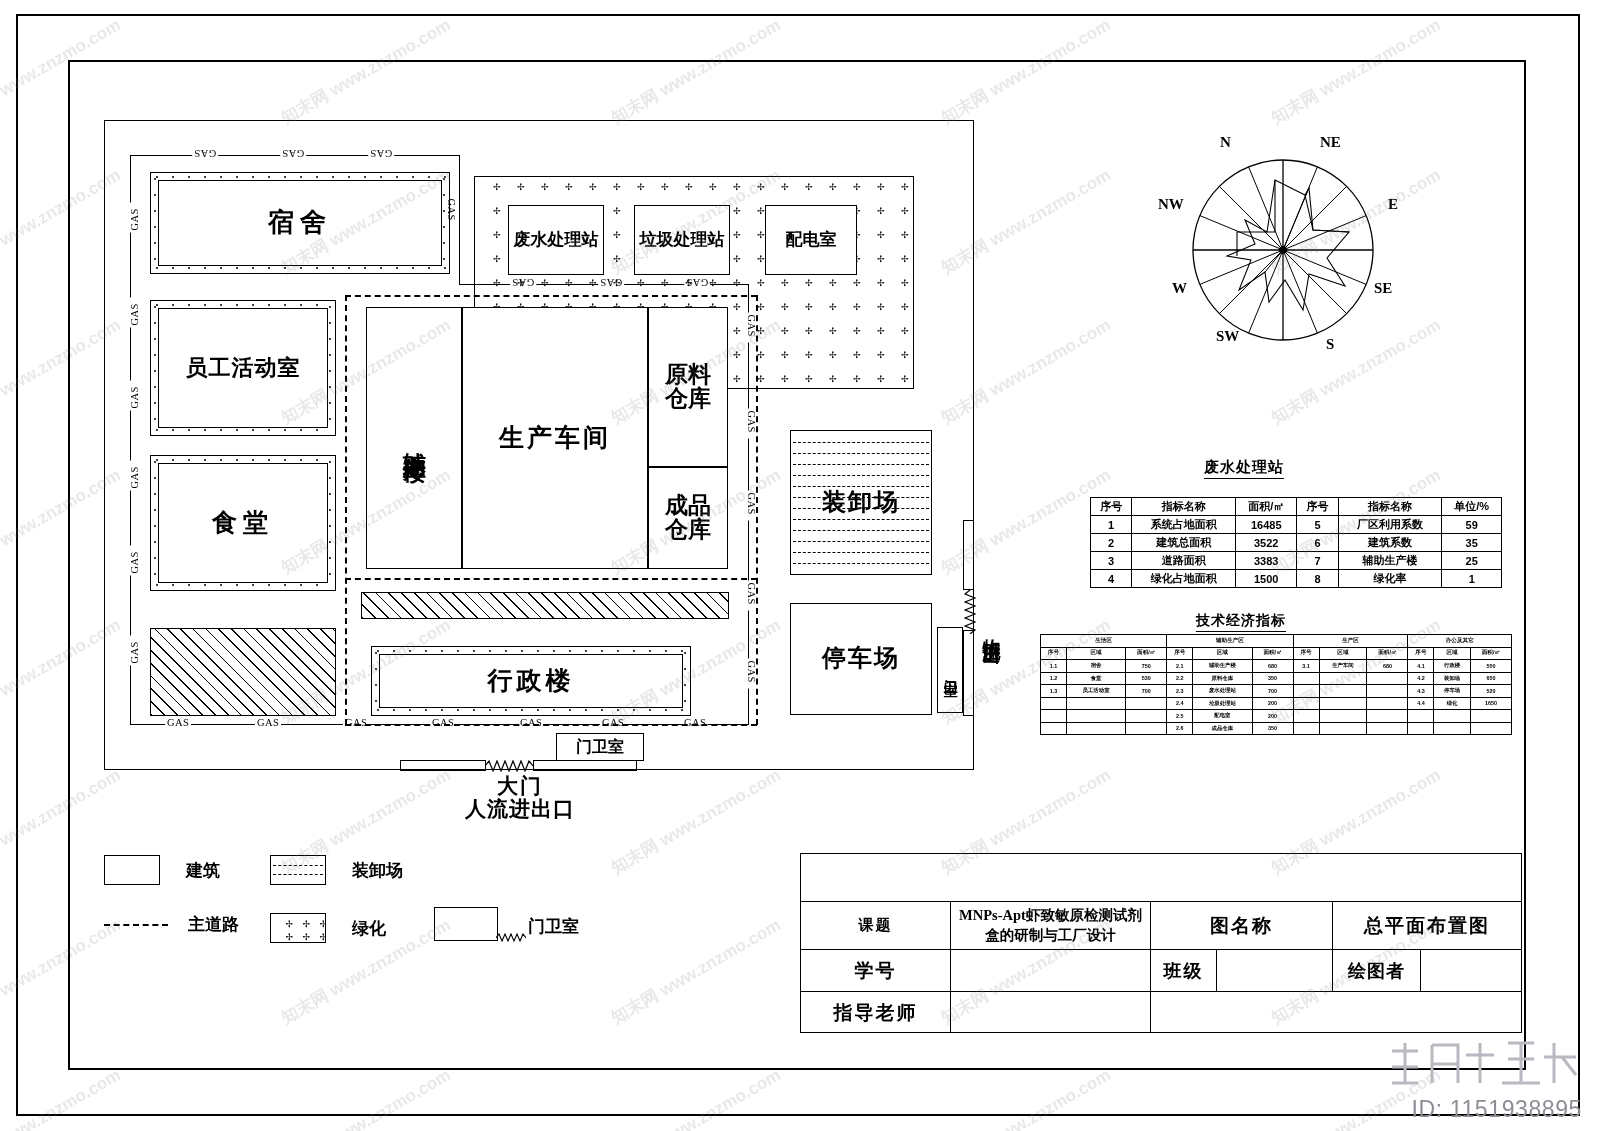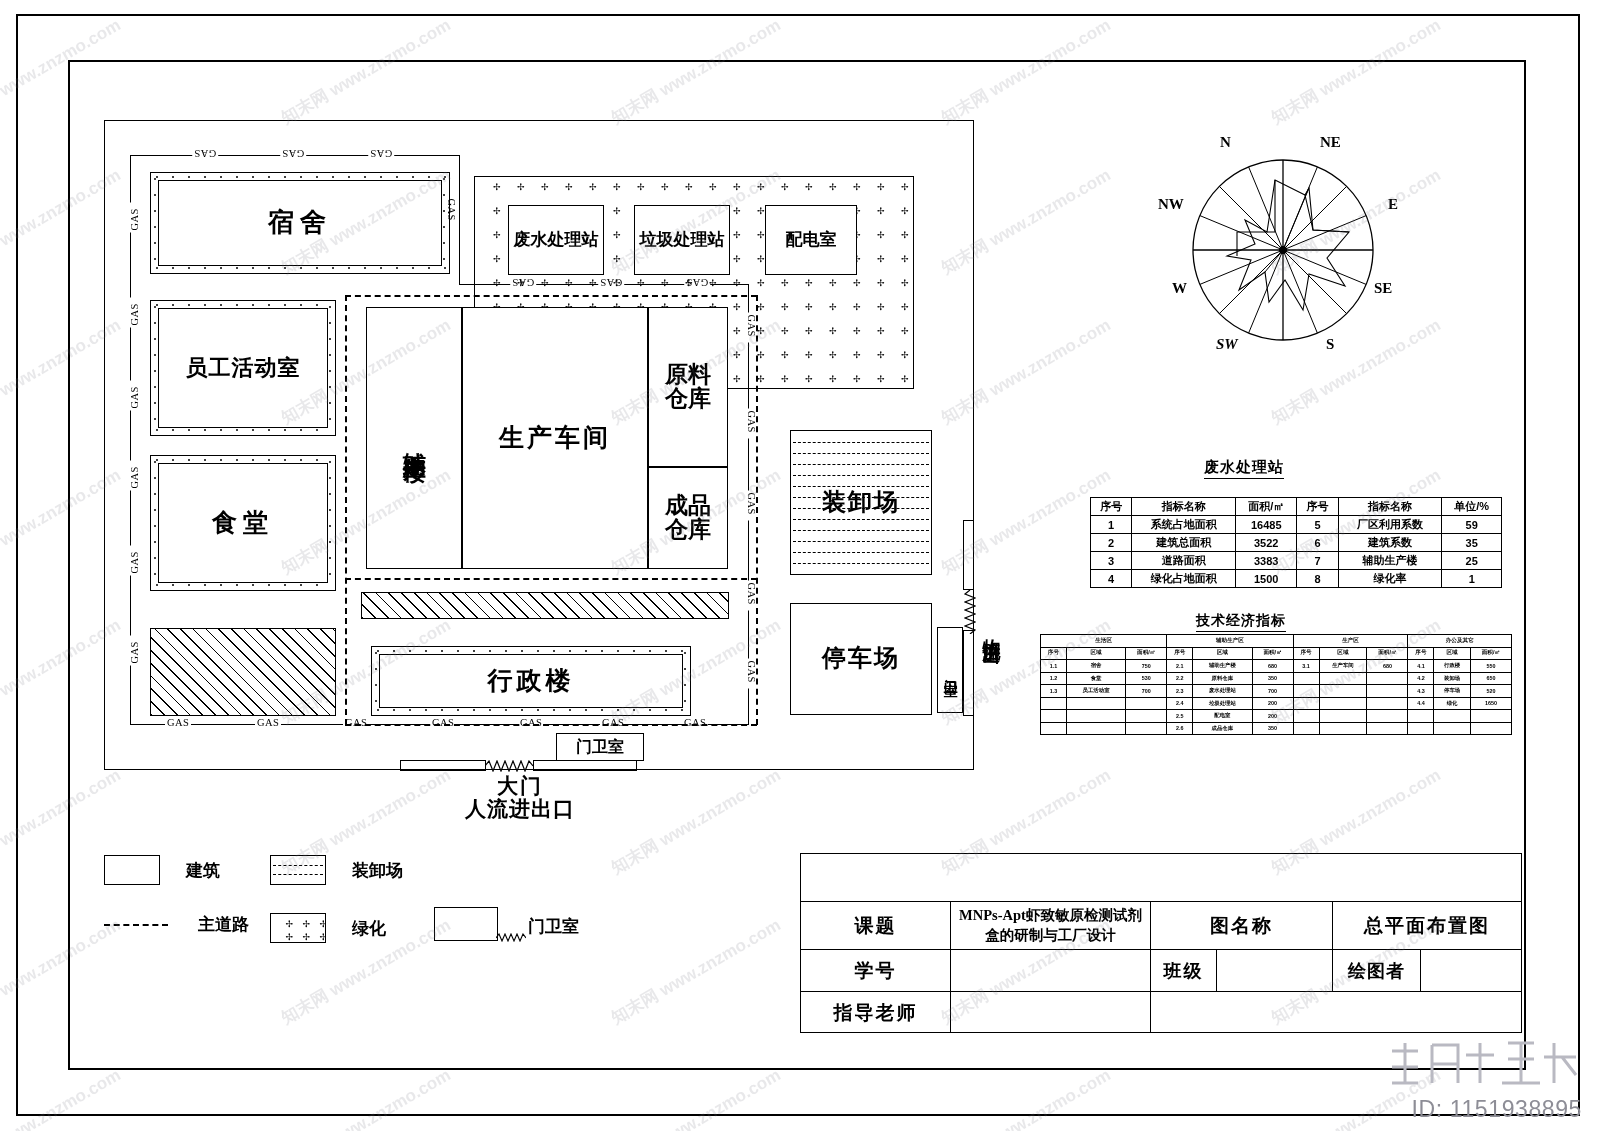--- a/index.html
+++ b/index.html
@@ -601,21 +601,21 @@
       <polyline points="0,0 26,-62" fill="none" stroke="#000" stroke-width="1"></polyline>
       <polyline points="0,0 -18,22" fill="none" stroke="#000" stroke-width="1"></polyline>
       <circle cx="0" cy="0" r="4" fill="#000"></circle>
     </g>
   </svg>
   <span class="dir" style="left:72px;top:6px;">N</span>
   <span class="dir" style="left:172px;top:6px;">NE</span>
   <span class="dir" style="left:240px;top:68px;">E</span>
   <span class="dir" style="left:226px;top:152px;">SE</span>
   <span class="dir" style="left:178px;top:208px;">S</span>
-  <span class="dir" style="left:68px;top:208px;font-style:italic;">SW</span>
+  <span class="dir" style="left:68px;top:200px;">SW</span>
   <span class="dir" style="left:24px;top:152px;">W</span>
   <span class="dir" style="left:10px;top:68px;">NW</span>
 </div>
 
 <div class="ttl" style="left:1204px;top:458px;font-size:15px;letter-spacing:1px;">废水处理站</div>
 <table class="tbl1" id="tech-table" style="left:1090px;top:497px;width:412px;">
     <tbody>
       <tr>
         <td>序号</td>
         <td>指标名称</td>
@@ -778,21 +778,21 @@
     <div class="swatch" style="position:relative;overflow:hidden;">
       <div class="dashrows" id="leg-load">
           <i style="top:9px"></i>
           <i style="top:18px"></i>
         </div>
     </div>
     <div class="ltext">装卸场</div>
   </div>
   <div class="lrow" style="left:0;top:58px;">
     <div class="dashline"></div>
-    <div class="ltext" style="margin-left:30px;text-align:right;">主道路</div>
+    <div class="ltext" style="margin-left:20px;text-align:right;">主道路</div>
   </div>
   <div class="lrow" style="left:166px;top:58px;">
     <div class="swatch green" id="leg-green">
         <s style="left:14.5px;top:6px">✢</s>
         <s style="left:31.5px;top:6px">✢</s>
         <s style="left:48.5px;top:6px">✢</s>
         <s style="left:14.5px;top:19px">✢</s>
         <s style="left:31.5px;top:19px">✢</s>
         <s style="left:48.5px;top:19px">✢</s>
       </div>
@@ -806,21 +806,21 @@
       </svg>
     </div>
     <div class="ltext" style="margin-left:6px;">门卫室</div>
   </div>
 </div>
 
 <div id="titleblock" style="left:800px;top:853px;width:722px;height:180px;">
 
   <div class="tb bdr-b" style="left:0;top:0;width:720px;height:48px;"></div>
 
-  <div class="tb bdr-r bdr-b" style="left:0;top:48px;width:150px;height:48px;font-size:19px;letter-spacing:2px;">课题</div>
+  <div class="tb bdr-r bdr-b" style="left:0;top:48px;width:150px;height:48px;font-size:15px;letter-spacing:2px;">课题</div>
   <div class="tb bdr-r bdr-b" style="left:350px;top:48px;width:182px;height:48px;font-size:19px;letter-spacing:2px;">图名称</div>
   <div class="tb bdr-r bdr-b" style="left:150px;top:48px;width:200px;height:48px;font-size:14.5px;line-height:1.35;padding:0 6px;">MNPs-Apt虾致敏原检测试剂盒的研制与工厂设计</div>
   <div class="tb bdr-b" style="left:532px;top:48px;width:188px;height:48px;font-size:19px;letter-spacing:2px;">总平面布置图</div>
 
   <div class="tb bdr-r bdr-b" style="left:0;top:96px;width:150px;height:42px;font-size:19px;letter-spacing:2px;">学号</div>
   <div class="tb bdr-r bdr-b" style="left:150px;top:96px;width:200px;height:42px;font-size:15px;"></div>
   <div class="tb bdr-r bdr-b" style="left:350px;top:96px;width:66px;height:42px;font-size:18px;letter-spacing:2px;">班级</div>
   <div class="tb bdr-r bdr-b" style="left:416px;top:96px;width:116px;height:42px;font-size:15px;"></div>
   <div class="tb bdr-r bdr-b" style="left:532px;top:96px;width:88px;height:42px;font-size:18px;letter-spacing:1px;">绘图者</div>
   <div class="tb bdr-b" style="left:620px;top:96px;width:100px;height:42px;font-size:15px;"></div>

